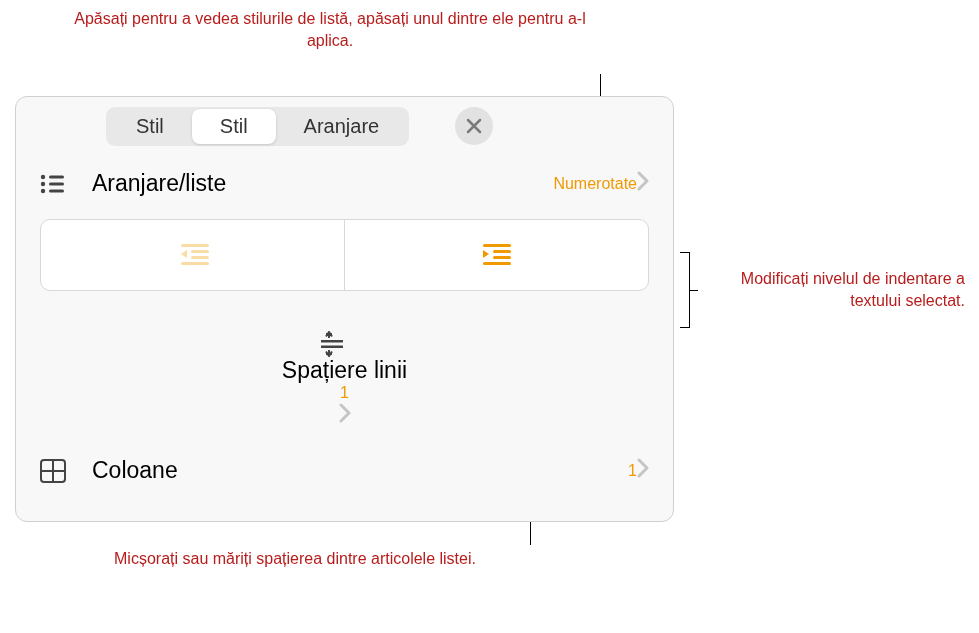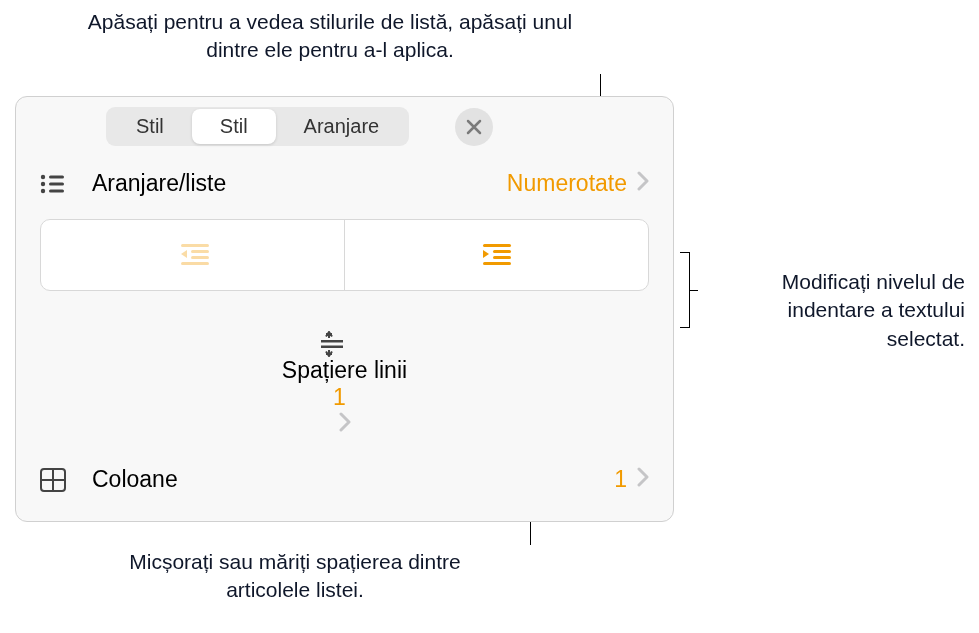--- a/index.html
+++ b/index.html
@@ -9,43 +9,42 @@
     }
     body {
       font-family: -apple-system, BlinkMacSystemFont, "Helvetica Neue", sans-serif;
       background: #ffffff;
       width: 979px;
       height: 633px;
       position: relative;
     }
     .callout {
       position: absolute;
-      font-size: 21px;
-      color: #0f172a;
+      font-size: 16px;
+      color: #b91c1c;
       line-height: 1.35;
       text-align: center;
     }
     .callout-line {
       position: absolute;
       background: #000;
     }
     .panel {
       position: absolute;
       left: 15px;
       top: 96px;
       width: 659px;
       height: 426px;
       border: 1px solid #d0d0d0;
       border-radius: 12px;
       background: #f8f8f8;
       overflow: hidden;
     }
     .panel-header {
       display: flex;
-      align-items: center;
       padding: 10px 16px 10px 90px;
       gap: 6px;
     }
     .segmented {
       display: flex;
       background: #e8e8e8;
       border-radius: 9px;
       padding: 2px;
       flex: 0 0 auto;
     }
@@ -82,22 +81,21 @@
     .row-icon {
       width: 34px;
       display: flex;
       align-items: center;
       justify-content: flex-start;
       margin-right: 18px;
     }
     .row-label { flex: 1; color: #000; }
     .row-value {
       color: #f19a00;
-      font-size: 23px;
-      margin-right: 10px;
+      font-size: 16px;
     }
     .chevron {
       color: #c5c5c7;
     }
     .indent-buttons {
       display: flex;
       margin: 8px 24px 18px 24px;
       border: 1px solid #d8d8d8;
       border-radius: 10px;
       overflow: hidden;

